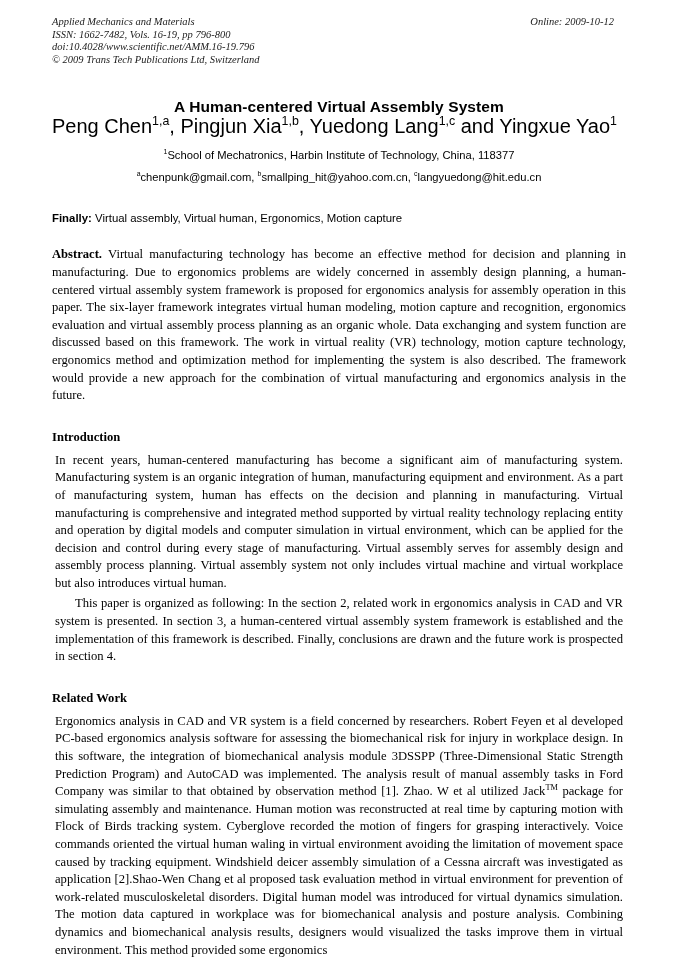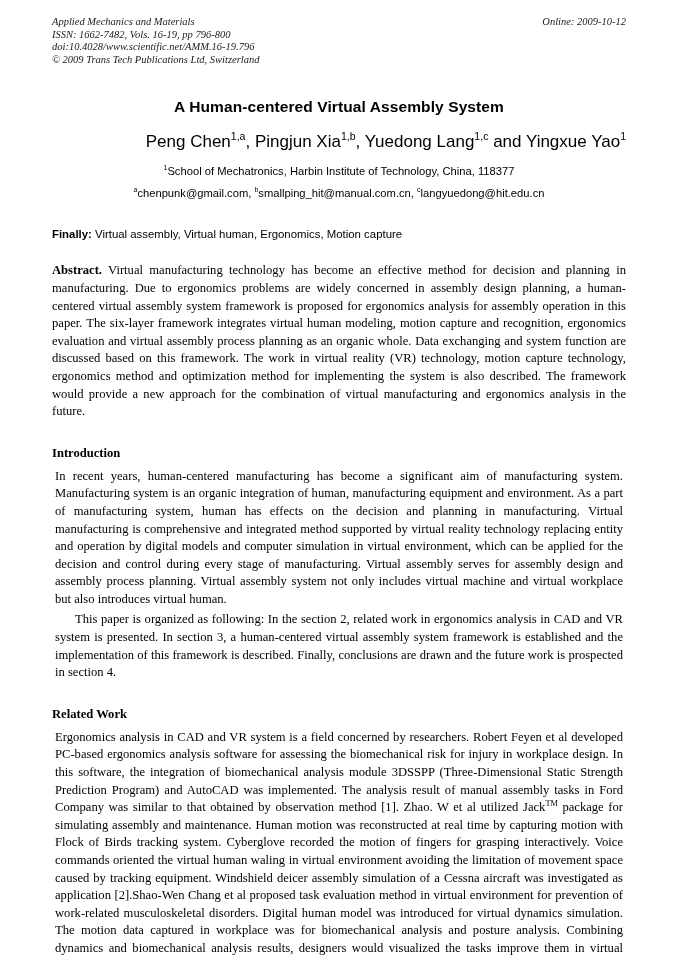--- a/index.html
+++ b/index.html
@@ -33,46 +33,45 @@
     line-height: 12.6px;
     color: #1a1a1a;
     margin-bottom: 15px;
   }
   .journal-header .left-block {
     display: block;
     width: 450px;
   }
   .journal-header .online-date {
     position: absolute;
-    right: 0;
+    right: 12px;
     top: 0;
     white-space: nowrap;
   }
   .jh-line { display: block; white-space: nowrap; }
 
   
   .paper-title {
     font-family: "Liberation Sans", "DejaVu Sans", sans-serif;
     font-weight: bold;
     font-size: 15.5px;
     line-height: 19px;
     text-align: center;
     color: #000;
     margin-top: 31px;
     letter-spacing: 0.1px;
   }
 
   
   .authors {
     font-family: "Liberation Sans", "DejaVu Sans", sans-serif;
-    font-size: 17px;
+    font-size: 20px;
     line-height: 20px;
-    text-align: right;
+    text-align: left;
     color: #000;
-    margin-top: 16px;
   }
   .authors sup, .affil sup, .emails sup {
     font-size: 0.62em;
     vertical-align: super;
     line-height: 0;
   }
 
   
   .affil {
     font-family: "Liberation Sans", "DejaVu Sans", sans-serif;
@@ -152,21 +151,21 @@
     </div>
 
     <div class="paper-title">A Human-centered Virtual Assembly System</div>
 
     <div class="authors">
       <span>Peng Chen</span><sup>1,a</sup><span>, Pingjun Xia</span><sup>1,b</sup><span>, Yuedong Lang</span><sup>1,c</sup><span> and Yingxue Yao</span><sup>1</sup>
     </div>
 
     <div class="affil"><sup>1</sup><span>School of Mechatronics, Harbin Institute of Technology, China, 118377</span></div>
 
-    <div class="emails"><sup>a</sup><span>chenpunk@gmail.com, </span><sup>b</sup><span>smallping_hit@manual.com.cn, </span><sup>c</sup><span>langyuedong@hit.edu.cn</span></div>
+    <div class="emails"><sup>a</sup><span>chenpunk@gmail.com, </span><sup>b</sup><span>smallping_hit@yahoo.com.cn, </span><sup>c</sup><span>langyuedong@hit.edu.cn</span></div>
 
     <div class="keywords"><span class="kw-label">Finally:</span><span> Virtual assembly, Virtual human, Ergonomics, Motion capture</span></div>
 
     <div class="abstract"><span class="abs-label">Abstract.</span><span> Virtual manufacturing technology has become an effective method for decision and planning in manufacturing. Due to ergonomics problems are widely concerned in assembly design planning, a human-centered virtual assembly system framework is proposed for ergonomics analysis for assembly operation in this paper. The six-layer framework integrates virtual human modeling, motion capture and recognition, ergonomics evaluation and virtual assembly process planning as an organic whole. Data exchanging and system function are discussed based on this framework. The work in virtual reality (VR) technology, motion capture technology, ergonomics method and optimization method for implementing the system is also described. The framework would provide a new approach for the combination of virtual manufacturing and ergonomics analysis in the future.</span></div>
 
     <div class="section-heading">Introduction</div>
     <p class="body-par">In recent years, human-centered manufacturing has become a significant aim of manufacturing system. Manufacturing system is an organic integration of human, manufacturing equipment and environment. As a part of manufacturing system, human has effects on the decision and planning in manufacturing. Virtual manufacturing is comprehensive and integrated method supported by virtual reality technology replacing entity and operation by digital models and computer simulation in virtual environment, which can be applied for the decision and control during every stage of manufacturing. Virtual assembly serves for assembly design and assembly process planning. Virtual assembly system not only includes virtual machine and virtual workplace but also introduces virtual human.</p>
     <p class="body-par indent-par">This paper is organized as following: In the section 2, related work in ergonomics analysis in CAD and VR system is presented. In section 3, a human-centered virtual assembly system framework is established and the implementation of this framework is described. Finally, conclusions are drawn and the future work is prospected in section 4.</p>
 
     <div class="section-heading">Related Work</div>

